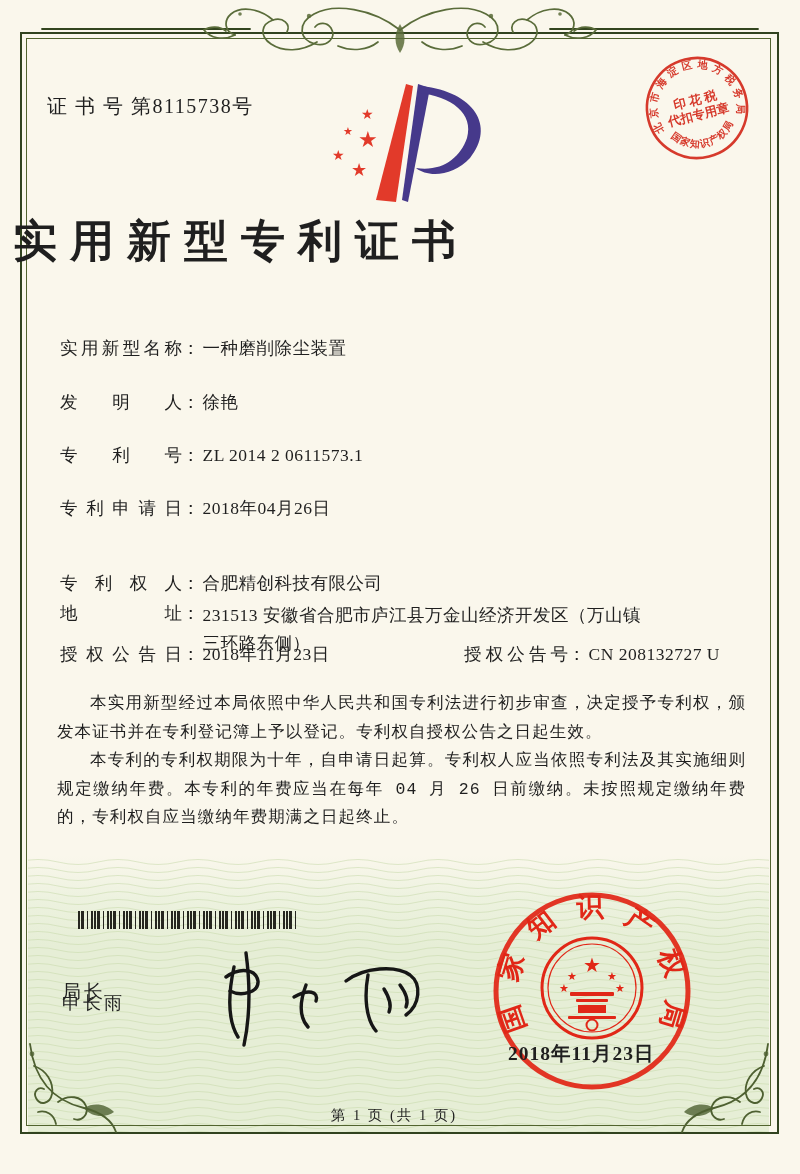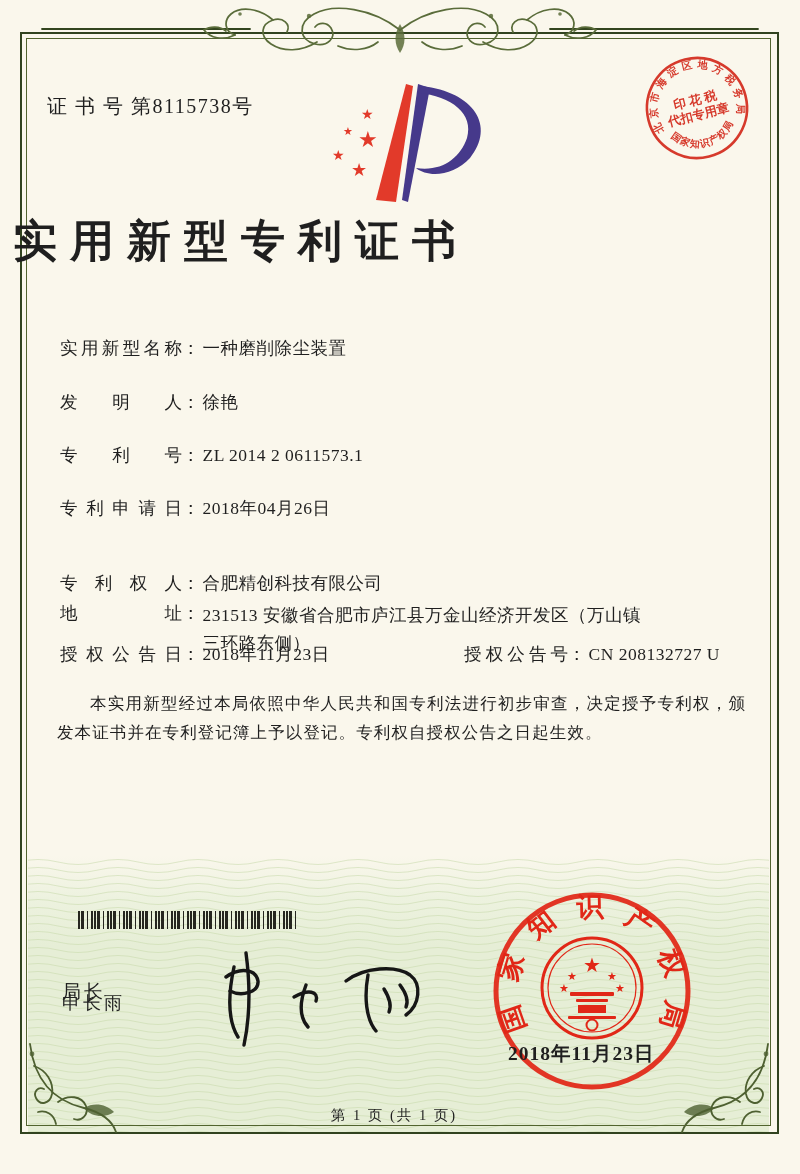--- a/index.html
+++ b/index.html
@@ -33,21 +33,21 @@
   
   .field-row{position:absolute;left:60px;font-size:17.5px;white-space:nowrap;}
   .flabel{display:inline-block;width:122px;text-align:justify;text-align-last:justify;}
   .fcolon{display:inline-block;margin-right:3px;}
   .fvalue{letter-spacing:.5px;}
   .fvalue-block{display:inline-block;vertical-align:top;white-space:pre-line;
     line-height:28px;letter-spacing:.5px;max-width:480px;}
   .grant-right{position:absolute;left:404px;top:0;}
   .grant-right .flabel{width:104px;}
   
-  .body-text{left:57px;top:690px;width:689px;}
+  .body-text{left:57px;top:690px;width:689px;font-family:Liberation Mono, monospace;}
   .body-text p{margin:0;text-indent:2em;font-size:16.5px;letter-spacing:1.1px;
     line-height:28.6px;text-align:justify;}
   
   .barcode{left:78px;top:911px;width:221px;height:18px;
     background:repeating-linear-gradient(90deg,
       #26261f 0 2px,transparent 2px 3px,#26261f 3px 6px,transparent 6px 9px,
       #26261f 9px 10px,transparent 10px 13px,#26261f 13px 15px,transparent 15px 16px);}
   .sig-title{left:62px;top:979px;font-size:19px;letter-spacing:3px;}
   .sig-name{left:62px;top:991px;font-size:18px;letter-spacing:3px;}
   .signature svg path{fill:none;stroke:#161616;stroke-width:3.4;stroke-linecap:round;}
@@ -204,20 +204,21 @@
   </div>
   <div class="field-row" style="top:642px">
     <span class="flabel">授权公告日</span><span class="fcolon">：</span><span class="fvalue">2018年11月23日</span>
     <span class="grant-right">
       <span class="flabel">授权公告号</span><span class="fcolon">：</span><span class="fvalue">CN 208132727 U</span>
     </span>
   </div>
 
   <div class="abs body-text">
     <p>本实用新型经过本局依照中华人民共和国专利法进行初步审查，决定授予专利权，颁发本证书并在专利登记簿上予以登记。专利权自授权公告之日起生效。</p>
+    <p>本专利的专利权期限为十年，自申请日起算。专利权人应当依照专利法及其实施细则规定缴纳年费。本专利的年费应当在每年 04 月 26 日前缴纳。未按照规定缴纳年费的，专利权自应当缴纳年费期满之日起终止。</p>
   </div>
 
   <div class="abs barcode"></div>
 
   <div class="abs sig-title">局长</div>
   <div class="abs sig-name">申长雨</div>
 
   <div class="abs signature" style="left:200px;top:945px">
     <svg width="230" height="112">
       <path d="M34,22 C28,50 28,76 38,92"></path>

